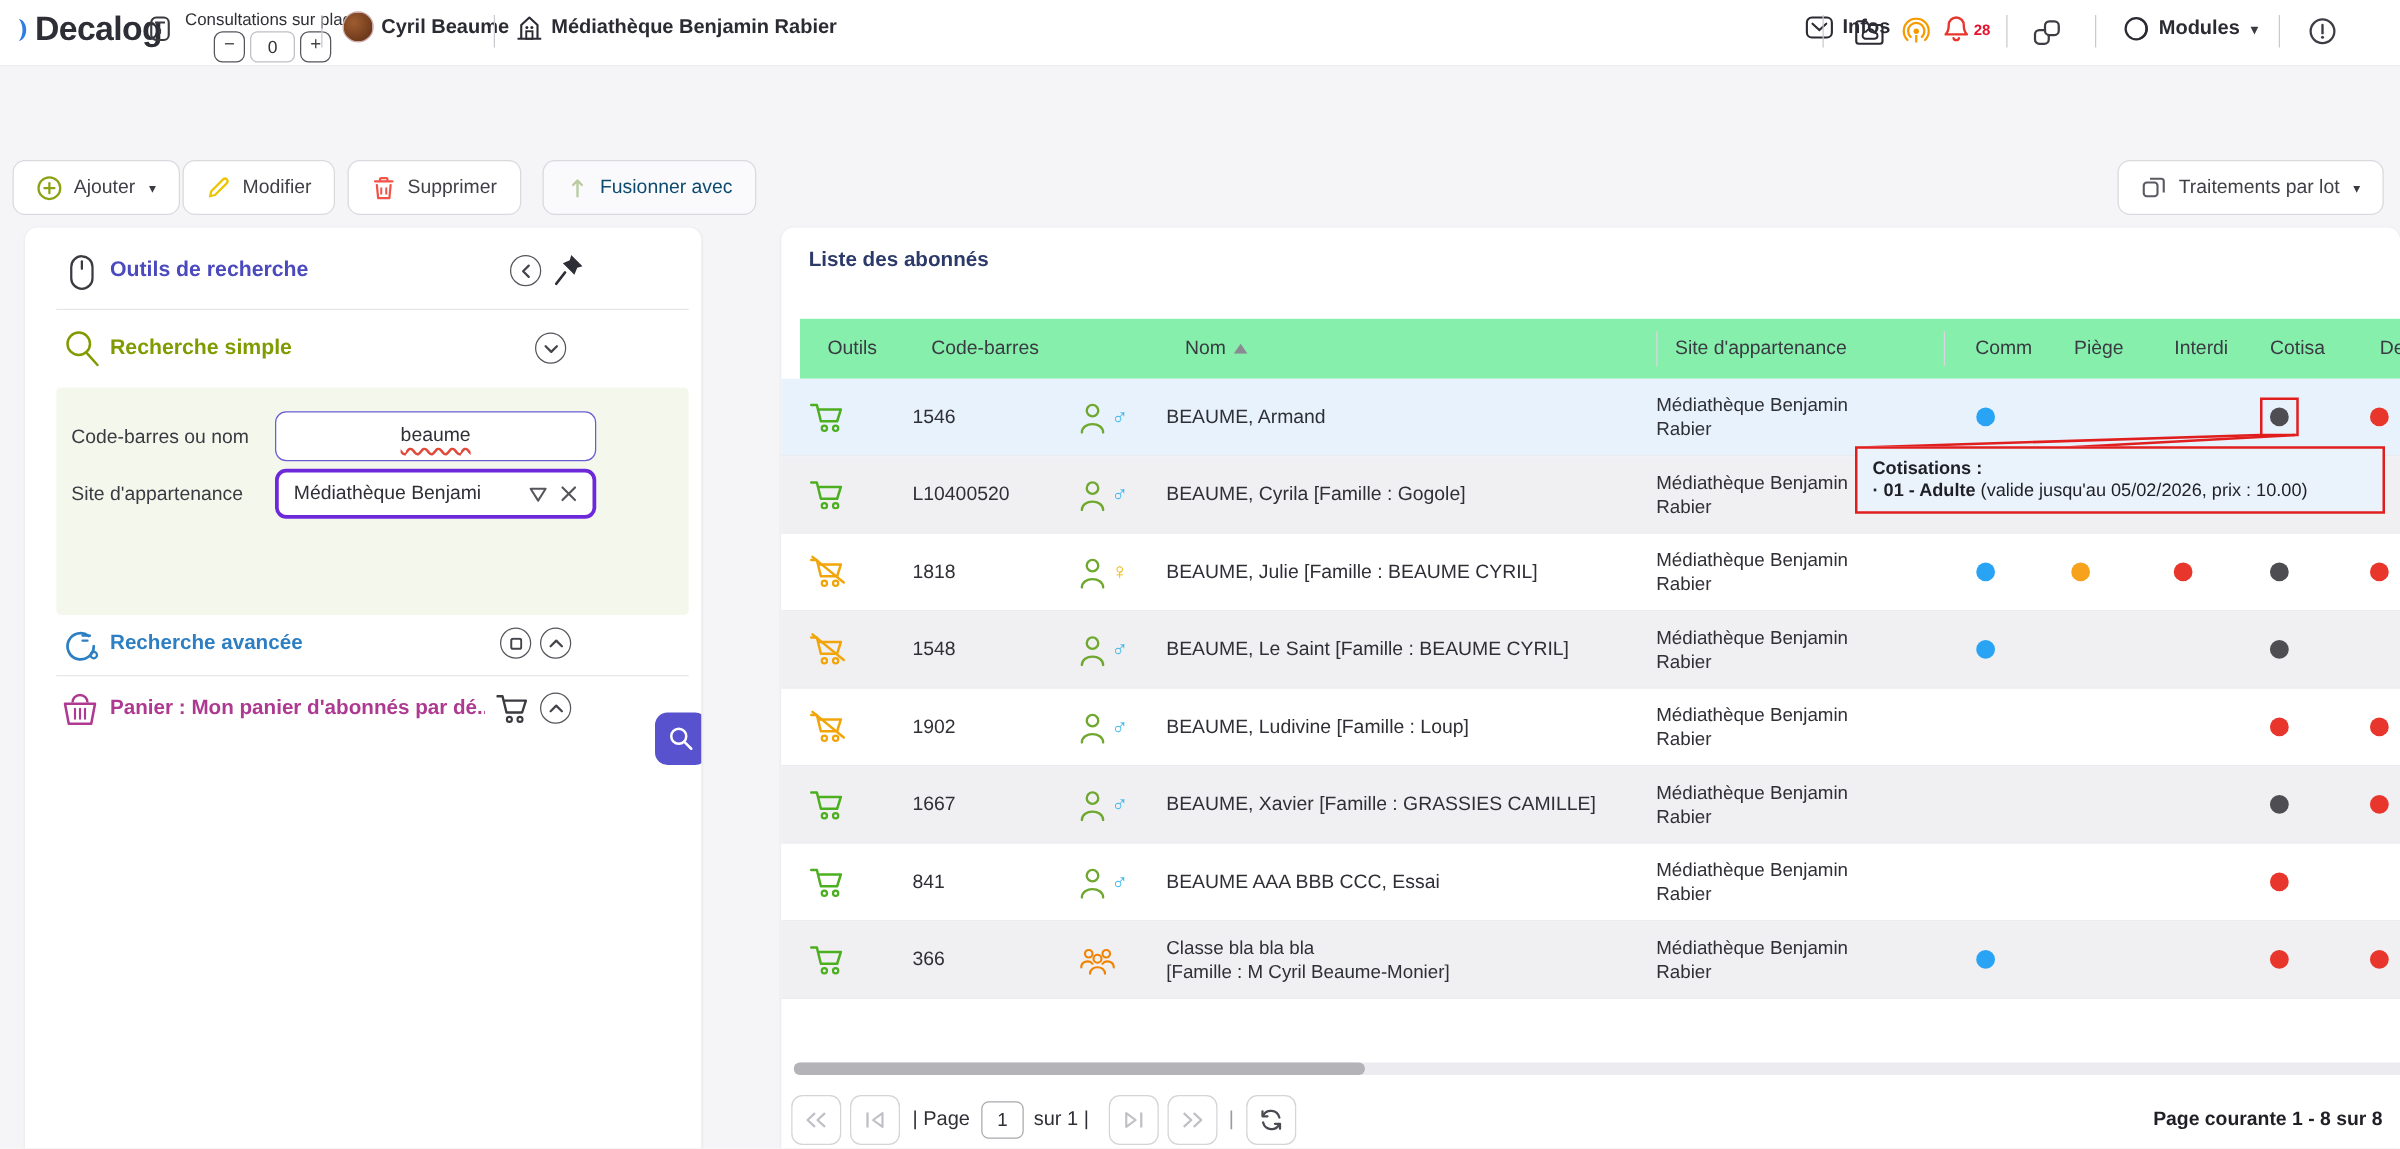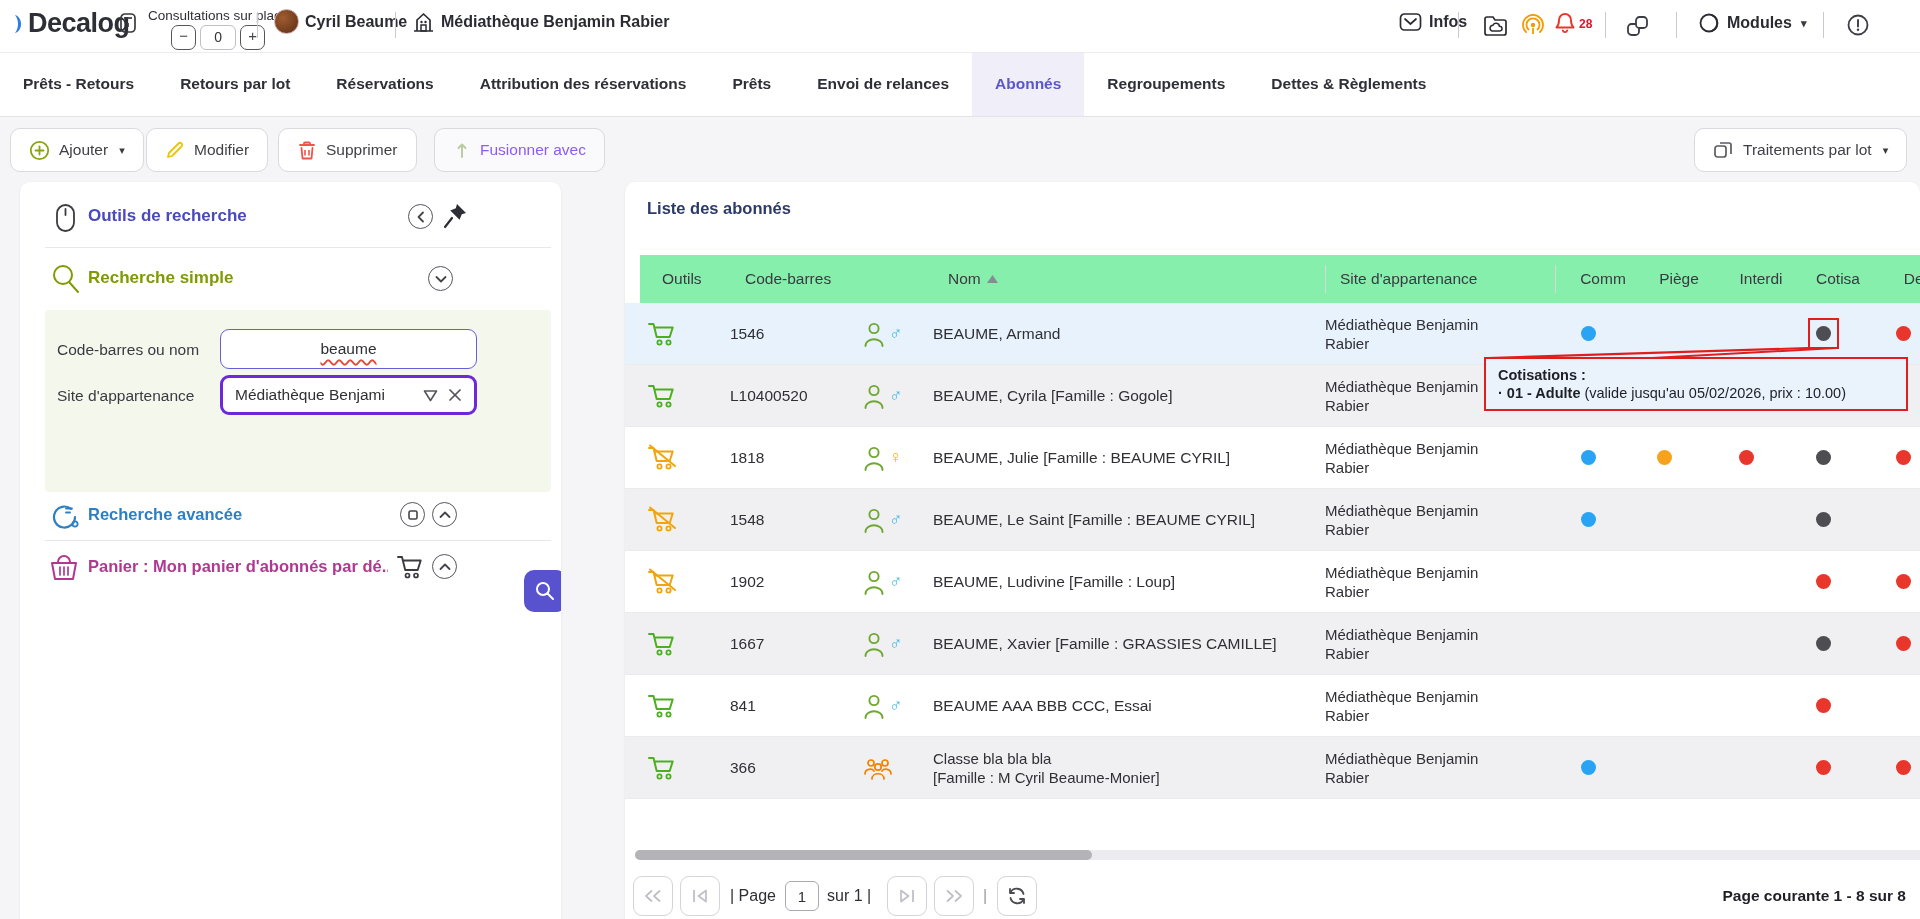--- a/index.html
+++ b/index.html
@@ -24,21 +24,21 @@
   .badge-count{color:#e8112d;font-weight:700;font-size:12px;}
   .caret{font-size:11px;color:#3a3a40;margin-left:2px;}
 
   
   #tabbar{position:absolute;left:0;top:52px;width:1920px;height:64px;background:#fff;border-bottom:1px solid #e3e3e7;display:flex;align-items:stretch;padding-left:0;z-index:9;}
   .tab{display:flex;align-items:center;padding:0 23px;font-size:15.5px;font-weight:700;color:#2f2f38;cursor:pointer;white-space:nowrap;}
   .tab.active{color:#5b57c9;background:#efeef9;}
 
   
   .btn{position:absolute;top:128px;height:44px;background:#fff;border:1px solid #d9d9de;border-radius:10px;display:flex;align-items:center;gap:9px;padding:0 18px;font-size:15.5px;color:#3f3f46;font-weight:500;cursor:pointer;box-sizing:border-box;}
-  .btn.disabled{color:#8b5cf6;cursor:default;}
+  .btn.disabled{color:#0c4a6e;cursor:default;}
 
   
   .card{position:absolute;top:182px;background:#fff;border-radius:10px 10px 0 0;box-shadow:0 1px 3px rgba(0,0,0,.07);}
   #sidebar{left:20px;width:541px;height:737px;overflow:hidden;}
   #main{left:625px;width:1295px;height:737px;overflow:hidden;}
 
   
   .sb-title{position:absolute;font-size:17px;font-weight:700;}
   .divider{position:absolute;left:25px;width:506px;height:1px;background:#e7e7ea;}
   .circle-ic{width:25px;height:25px;border:1.6px solid #55555c;border-radius:50%;display:flex;align-items:center;justify-content:center;background:#fff;cursor:pointer;box-sizing:border-box;}
@@ -128,21 +128,21 @@
     <div class="tb-item" style="left:413px;top:11px">
       <svg width="21" height="22" viewBox="0 0 21 22">
           <path d="M4 20 V9 L10.5 3 L17 9 V20 Z M1 20 h19" fill="none" stroke="#2b2b33" stroke-width="1.7" stroke-linejoin="round"></path>
           <circle cx="8.5" cy="11" r="1.2" fill="#2b2b33"></circle>
           <circle cx="12.5" cy="11" r="1.2" fill="#2b2b33"></circle>
           <rect x="8" y="14" width="5" height="6" fill="none" stroke="#2b2b33" stroke-width="1.5"></rect>
         </svg>
       <span>Médiathèque Benjamin Rabier</span>
     </div>
 
-    <div class="tb-item" style="left:1399px;top:12px">
+    <div class="tb-item" style="left:1444px;top:12px">
       <svg width="23" height="20" viewBox="0 0 23 20">
           <rect x="1.5" y="2" width="20" height="16" rx="4" fill="none" stroke="#2b2b33" stroke-width="1.7"></rect>
           <polyline points="6,7 11.5,12 17,7" fill="none" stroke="#2b2b33" stroke-width="1.7" stroke-linecap="round"></polyline>
         </svg>
       <span>Infos</span>
     </div>
     <div class="tb-sep" style="left:1458px"></div>
 
     <svg class="abs" style="left:1483px;top:15px" width="25" height="22" viewBox="0 0 25 22">
         <path d="M2 18 V4 a2 2 0 0 1 2-2 h6 l2 3 h9 a2 2 0 0 1 2 2 v11 a2 2 0 0 1-2 2 H4 a2 2 0 0 1-2-2 z" fill="none" stroke="#2b2b33" stroke-width="1.7"></path>
@@ -180,31 +180,20 @@
     </div>
     <div class="tb-sep" style="left:1823px"></div>
 
     <svg class="abs" style="left:1846px;top:13px" width="24" height="24" viewBox="0 0 24 24">
         <circle cx="12" cy="12" r="9.5" fill="none" stroke="#3c3c44" stroke-width="1.8"></circle>
         <line x1="12" y1="7" x2="12" y2="13.5" stroke="#3c3c44" stroke-width="1.9" stroke-linecap="round"></line>
         <circle cx="12" cy="16.8" r="1.2" fill="#3c3c44"></circle>
       </svg>
   </div>
 
-  <div id="tabbar">
-      <div class="tab">Prêts - Retours</div>
-      <div class="tab">Retours par lot</div>
-      <div class="tab">Réservations</div>
-      <div class="tab">Attribution des réservations</div>
-      <div class="tab">Prêts</div>
-      <div class="tab">Envoi de relances</div>
-      <div class="tab active">Abonnés</div>
-      <div class="tab">Regroupements</div>
-      <div class="tab">Dettes &amp; Règlements</div>
-    </div>
 
   <div class="btn" style="left:10px">
     <svg width="21" height="21" viewBox="0 0 21 21">
         <circle cx="10.5" cy="10.5" r="8.7" fill="none" stroke="#8ba313" stroke-width="1.8"></circle>
         <line x1="10.5" y1="6.5" x2="10.5" y2="14.5" stroke="#8ba313" stroke-width="1.8" stroke-linecap="round"></line>
         <line x1="6.5" y1="10.5" x2="14.5" y2="10.5" stroke="#8ba313" stroke-width="1.8" stroke-linecap="round"></line>
       </svg>
     <span>Ajouter</span>
     <span class="caret">▾</span>
   </div>

